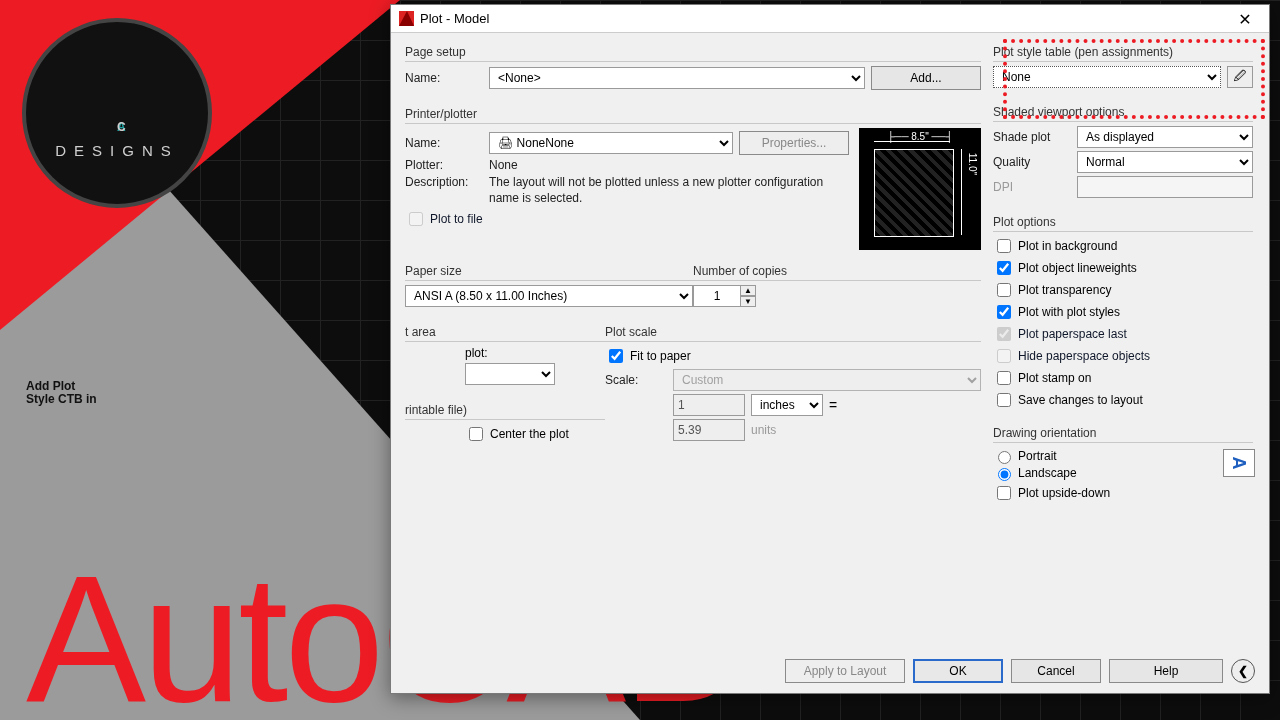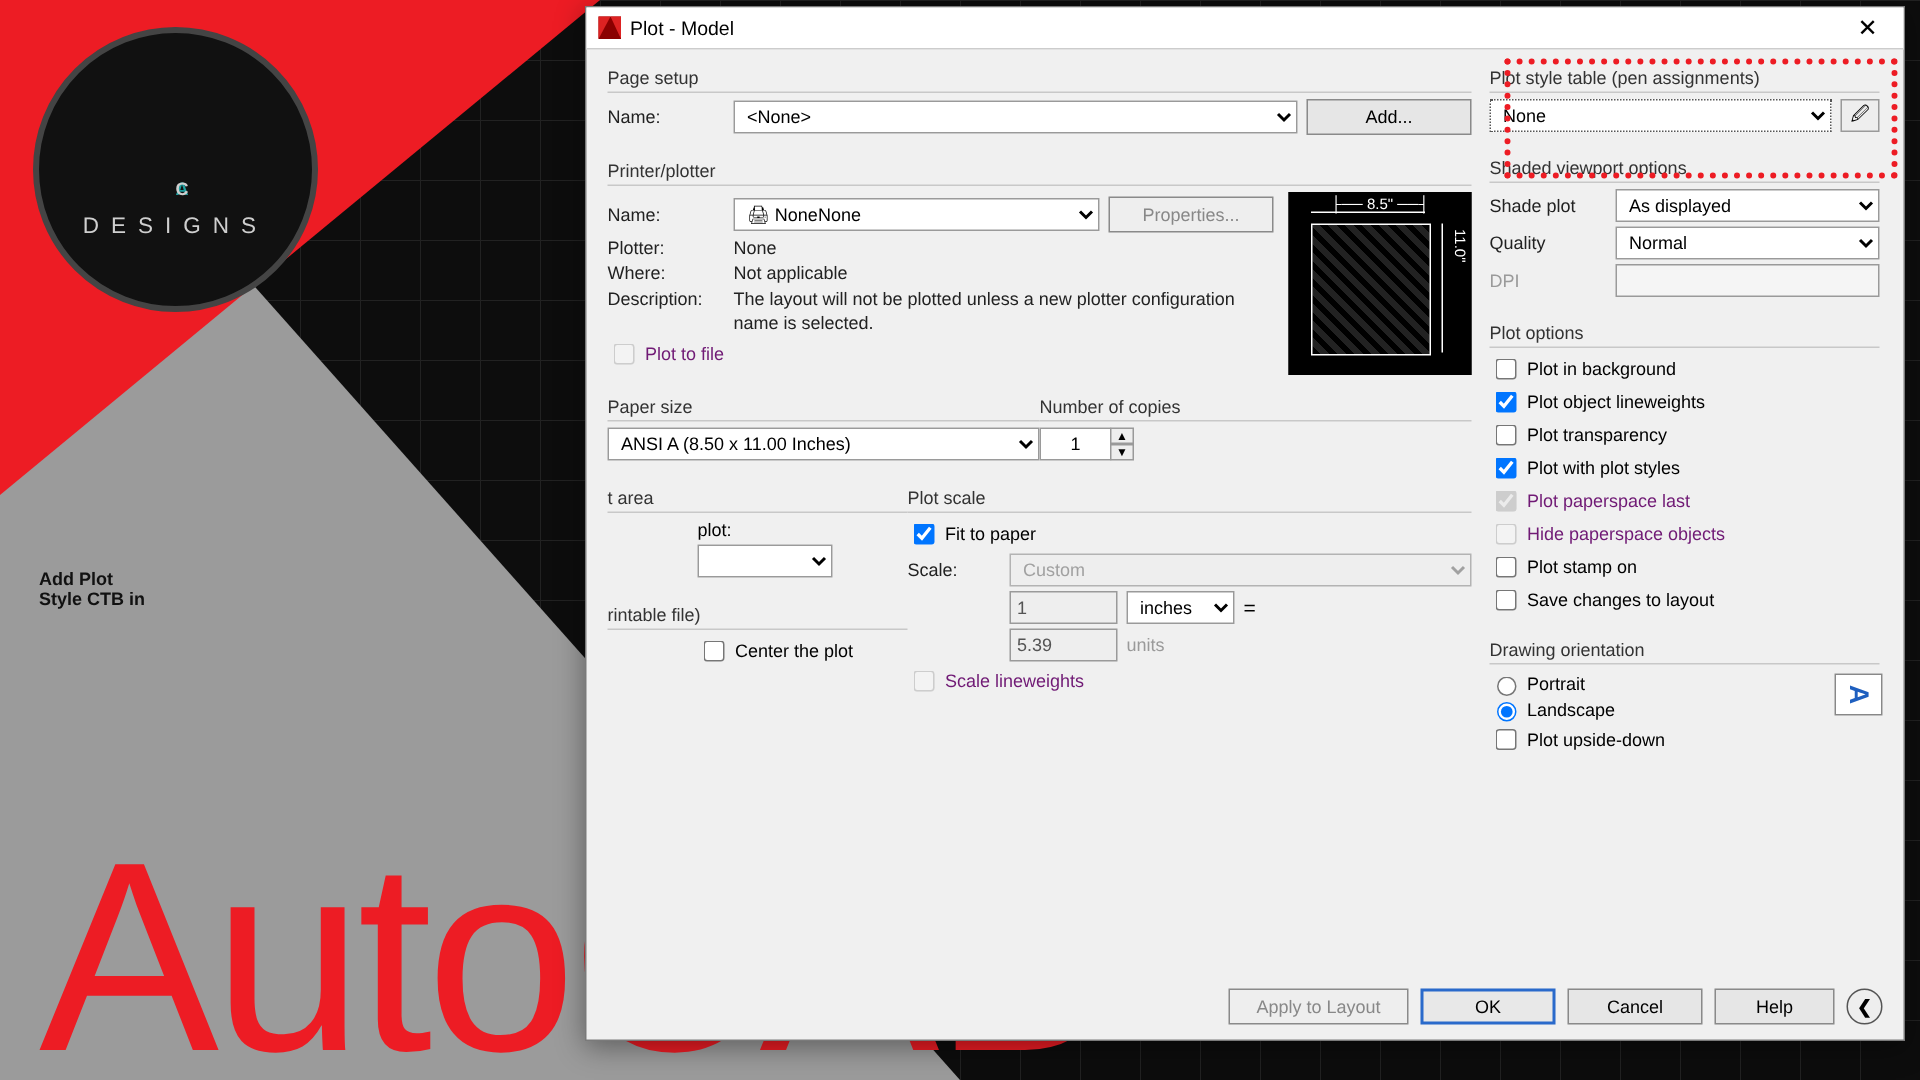--- a/index.html
+++ b/index.html
@@ -91,21 +91,21 @@
   select{appearance:auto;}
   .btn{
     height:24px;border:1px solid #8a8a8a;background:#e6e6e6;padding:0 14px;font-size:12px;
     display:inline-flex;align-items:center;justify-content:center;
   }
   .btn.disabled{color:#888;background:#eee;text-align:center;}
   .btn.primary{border:2px solid #2a6acb;background:#e8e8e8;}
 
   .chk{display:flex;align-items:center;gap:4px;margin:2px 0;}
   .chk input{width:14px;height:14px;}
-  .chk.dis label{color:#701a75;}
+  .chk.dis label{color:#0f172a;}
 
   .preview{
     width:122px;height:122px;background:#000;border:1px solid #000;
     position:relative;margin-left:auto;
   }
   .preview .pg{
     position:absolute;left:14px;top:20px;width:80px;height:88px;border:1px solid #fff;
     background:repeating-linear-gradient(45deg,#000 0 4px,#222 4px 8px);
   }
   .preview .dim-t{position:absolute;top:2px;left:0;right:0;text-align:center;color:#fff;font-size:10px;}
@@ -208,24 +208,20 @@
               <div class="lbl">Name:</div>
               <select style="flex:1">
                 <option>🖨 <span>None</span>None</option>
               </select>
               <button class="btn disabled" style="width:110px">Properties...</button>
             </div>
             <div class="row">
               <div class="lbl">Plotter:</div>
               <div class="val">None</div>
             </div>
-            <div class="row">
-              <div class="lbl">Where:</div>
-              <div class="val">Not applicable</div>
-            </div>
             <div class="row" style="align-items:flex-start">
               <div class="lbl">Description:</div>
               <div class="val" style="flex:1;line-height:1.3">The layout will not be plotted unless a new plotter configuration name is selected.</div>
             </div>
             <div class="chk dis">
               <input type="checkbox" disabled="" style="">
               <label class="muted">Plot to file</label>
             </div>
           </div>
           <div class="preview">
@@ -292,24 +288,20 @@
           <div class="row">
             <div class="lbl-s"></div>
             <input class="scale-mini" type="text" disabled="" style="background: rgb(238, 238, 238);" value="1">
             <select class="scale-mini"><option>inches</option></select>
             <span class="minus">=</span>
           </div>
           <div class="row">
             <div class="lbl-s"></div>
             <input class="scale-mini" type="text" disabled="" style="background: rgb(238, 238, 238);" value="5.39">
             <span class="muted">units</span>
-          </div>
-          <div class="chk dis">
-            <input type="checkbox" disabled="" style="">
-            <label class="muted">Scale lineweights</label>
           </div>
         </div>
       </div>
     </div>
 
     <div class="col-right">
       <div class="group">
         <div class="grp-title">Plot style table (pen assignments)</div>
         <div class="hr"></div>
         <div class="row">
@@ -395,18 +387,18 @@
           <div class="orient-icon">A</div>
         </div>
       </div>
     </div>
   </div>
 
   <div class="footer">
     <button class="btn disabled" style="width:120px">Apply to Layout</button>
     <button class="btn primary" style="width:90px">OK</button>
     <button class="btn" style="width:90px">Cancel</button>
-    <button class="btn" style="width:80px">Help</button>
+    <button class="btn" style="width:114px">Help</button>
     <div class="round">❮</div>
   </div>
 
   <div class="hl-red" style="left:612px;top:34px;width:262px;height:80px"></div>
 </div>
 
 </body></html>

